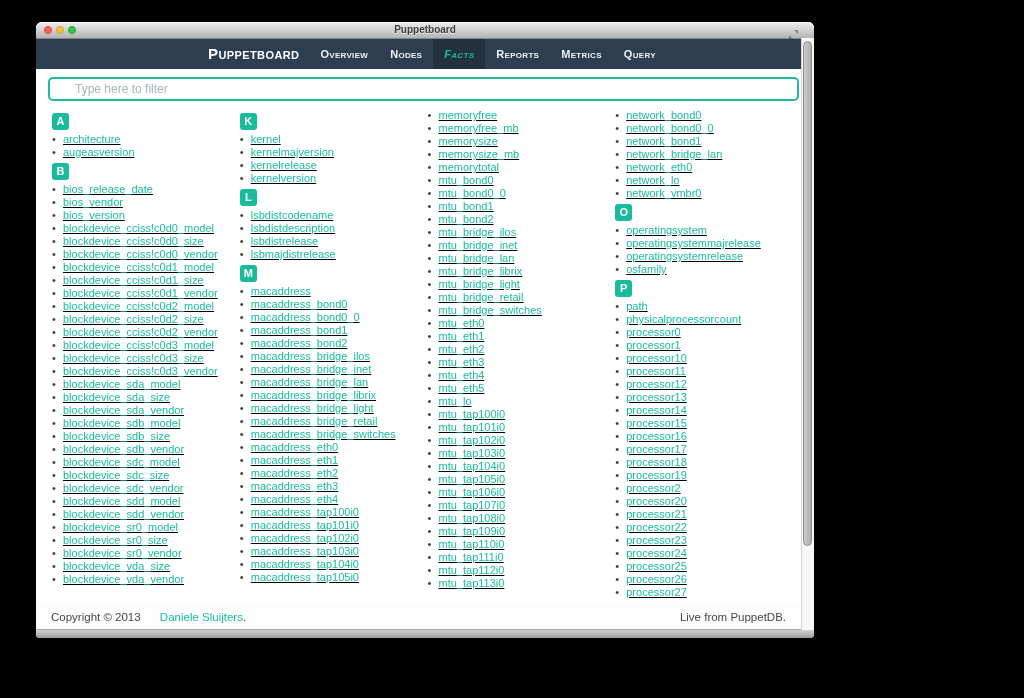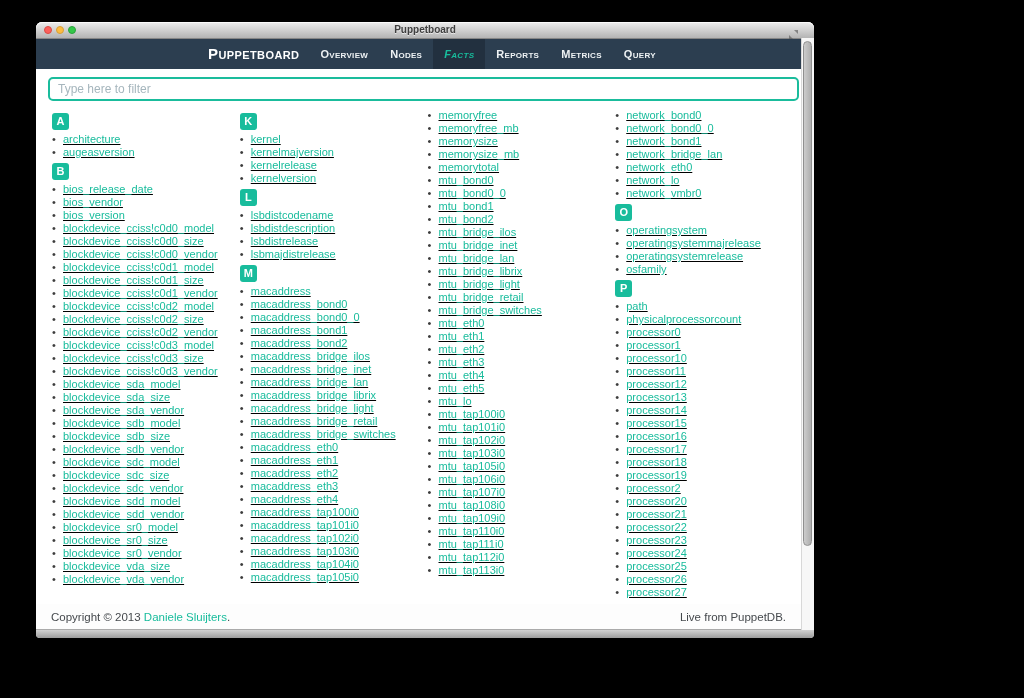--- a/index.html
+++ b/index.html
@@ -45,21 +45,21 @@
   .nav-item {
     padding:0 11px; line-height:30px; font-variant:small-caps;
     font-weight:700; font-size:11px; color:#eef2f4; letter-spacing:0.3px;
     cursor:pointer; white-space:nowrap;
   }
   .nav-item.active { background:#22303f; color:#18bc9c;font-style:italic; }
   
   .page { padding:8px 15px 0 12px; }
   .filter-input {
     display:block; width:100%; box-sizing:border-box; height:24px;
-    border:2px solid #1abc9c; border-radius:5px; padding:0 8px;
+    border:2px solid #1abc9c; border-radius:5px; padding:0 25px;
     font-size:12px; color:#2c3e50; outline:none;
     font-family:"Liberation Sans", sans-serif;
   }
   .filter-input::placeholder { color:#a6b6bd; }
   .facts {
     display:flex; height:496px; overflow:hidden; margin-top:8px;
   }
   .fact-col { width:25%; box-sizing:border-box; padding-left:2px; overflow:hidden; }
   .letter-badge {
     width:17px; height:17px; background:#18bc9c; border-radius:3px;
@@ -74,21 +74,21 @@
   ul.fact-list li::before {
     content:"\2022"; position:absolute; left:2px; top:0; color:#3d3d3d;
   }
   a.fact-link { color:#18bc9c; text-decoration:none; cursor:pointer; }
   
   .footer {
     position:absolute; left:0; right:13px; bottom:8px; height:26px;
     display:flex; justify-content:space-between; align-items:center;
     padding:0 15px; font-size:11.5px; color:#45494d; background:#fdfdfd;
   }
-  .footer a { color:#18bc9c; text-decoration:none; cursor:pointer; }
+  .footer a { color:#18bc9c; text-decoration:none; cursor:pointer;margin-left:16px; }
   .bottom-frame {
     position:absolute; left:0; right:0; bottom:0; height:8px;
     background:linear-gradient(#d2d2d2,#9d9d9d); border-top:1px solid #aaaaaa;
     border-radius:0 0 4px 4px;
   }
   
   .scrollbar {
     position:absolute; top:16px; right:0; bottom:8px; width:13px;
     background:#f7f7f7; border-left:1px solid #d8d8d8; box-sizing:border-box;
   }
@@ -238,20 +238,21 @@
             <li><a class="fact-link">mtu_eth1</a></li>
             <li><a class="fact-link">mtu_eth2</a></li>
             <li><a class="fact-link">mtu_eth3</a></li>
             <li><a class="fact-link">mtu_eth4</a></li>
             <li><a class="fact-link">mtu_eth5</a></li>
             <li><a class="fact-link">mtu_lo</a></li>
             <li><a class="fact-link">mtu_tap100i0</a></li>
             <li><a class="fact-link">mtu_tap101i0</a></li>
             <li><a class="fact-link">mtu_tap102i0</a></li>
             <li><a class="fact-link">mtu_tap103i0</a></li>
+            <li><a class="fact-link">mtu_tap104i0</a></li>
             <li><a class="fact-link">mtu_tap105i0</a></li>
             <li><a class="fact-link">mtu_tap106i0</a></li>
             <li><a class="fact-link">mtu_tap107i0</a></li>
             <li><a class="fact-link">mtu_tap108i0</a></li>
             <li><a class="fact-link">mtu_tap109i0</a></li>
             <li><a class="fact-link">mtu_tap110i0</a></li>
             <li><a class="fact-link">mtu_tap111i0</a></li>
             <li><a class="fact-link">mtu_tap112i0</a></li>
             <li><a class="fact-link">mtu_tap113i0</a></li>
           </ul>

